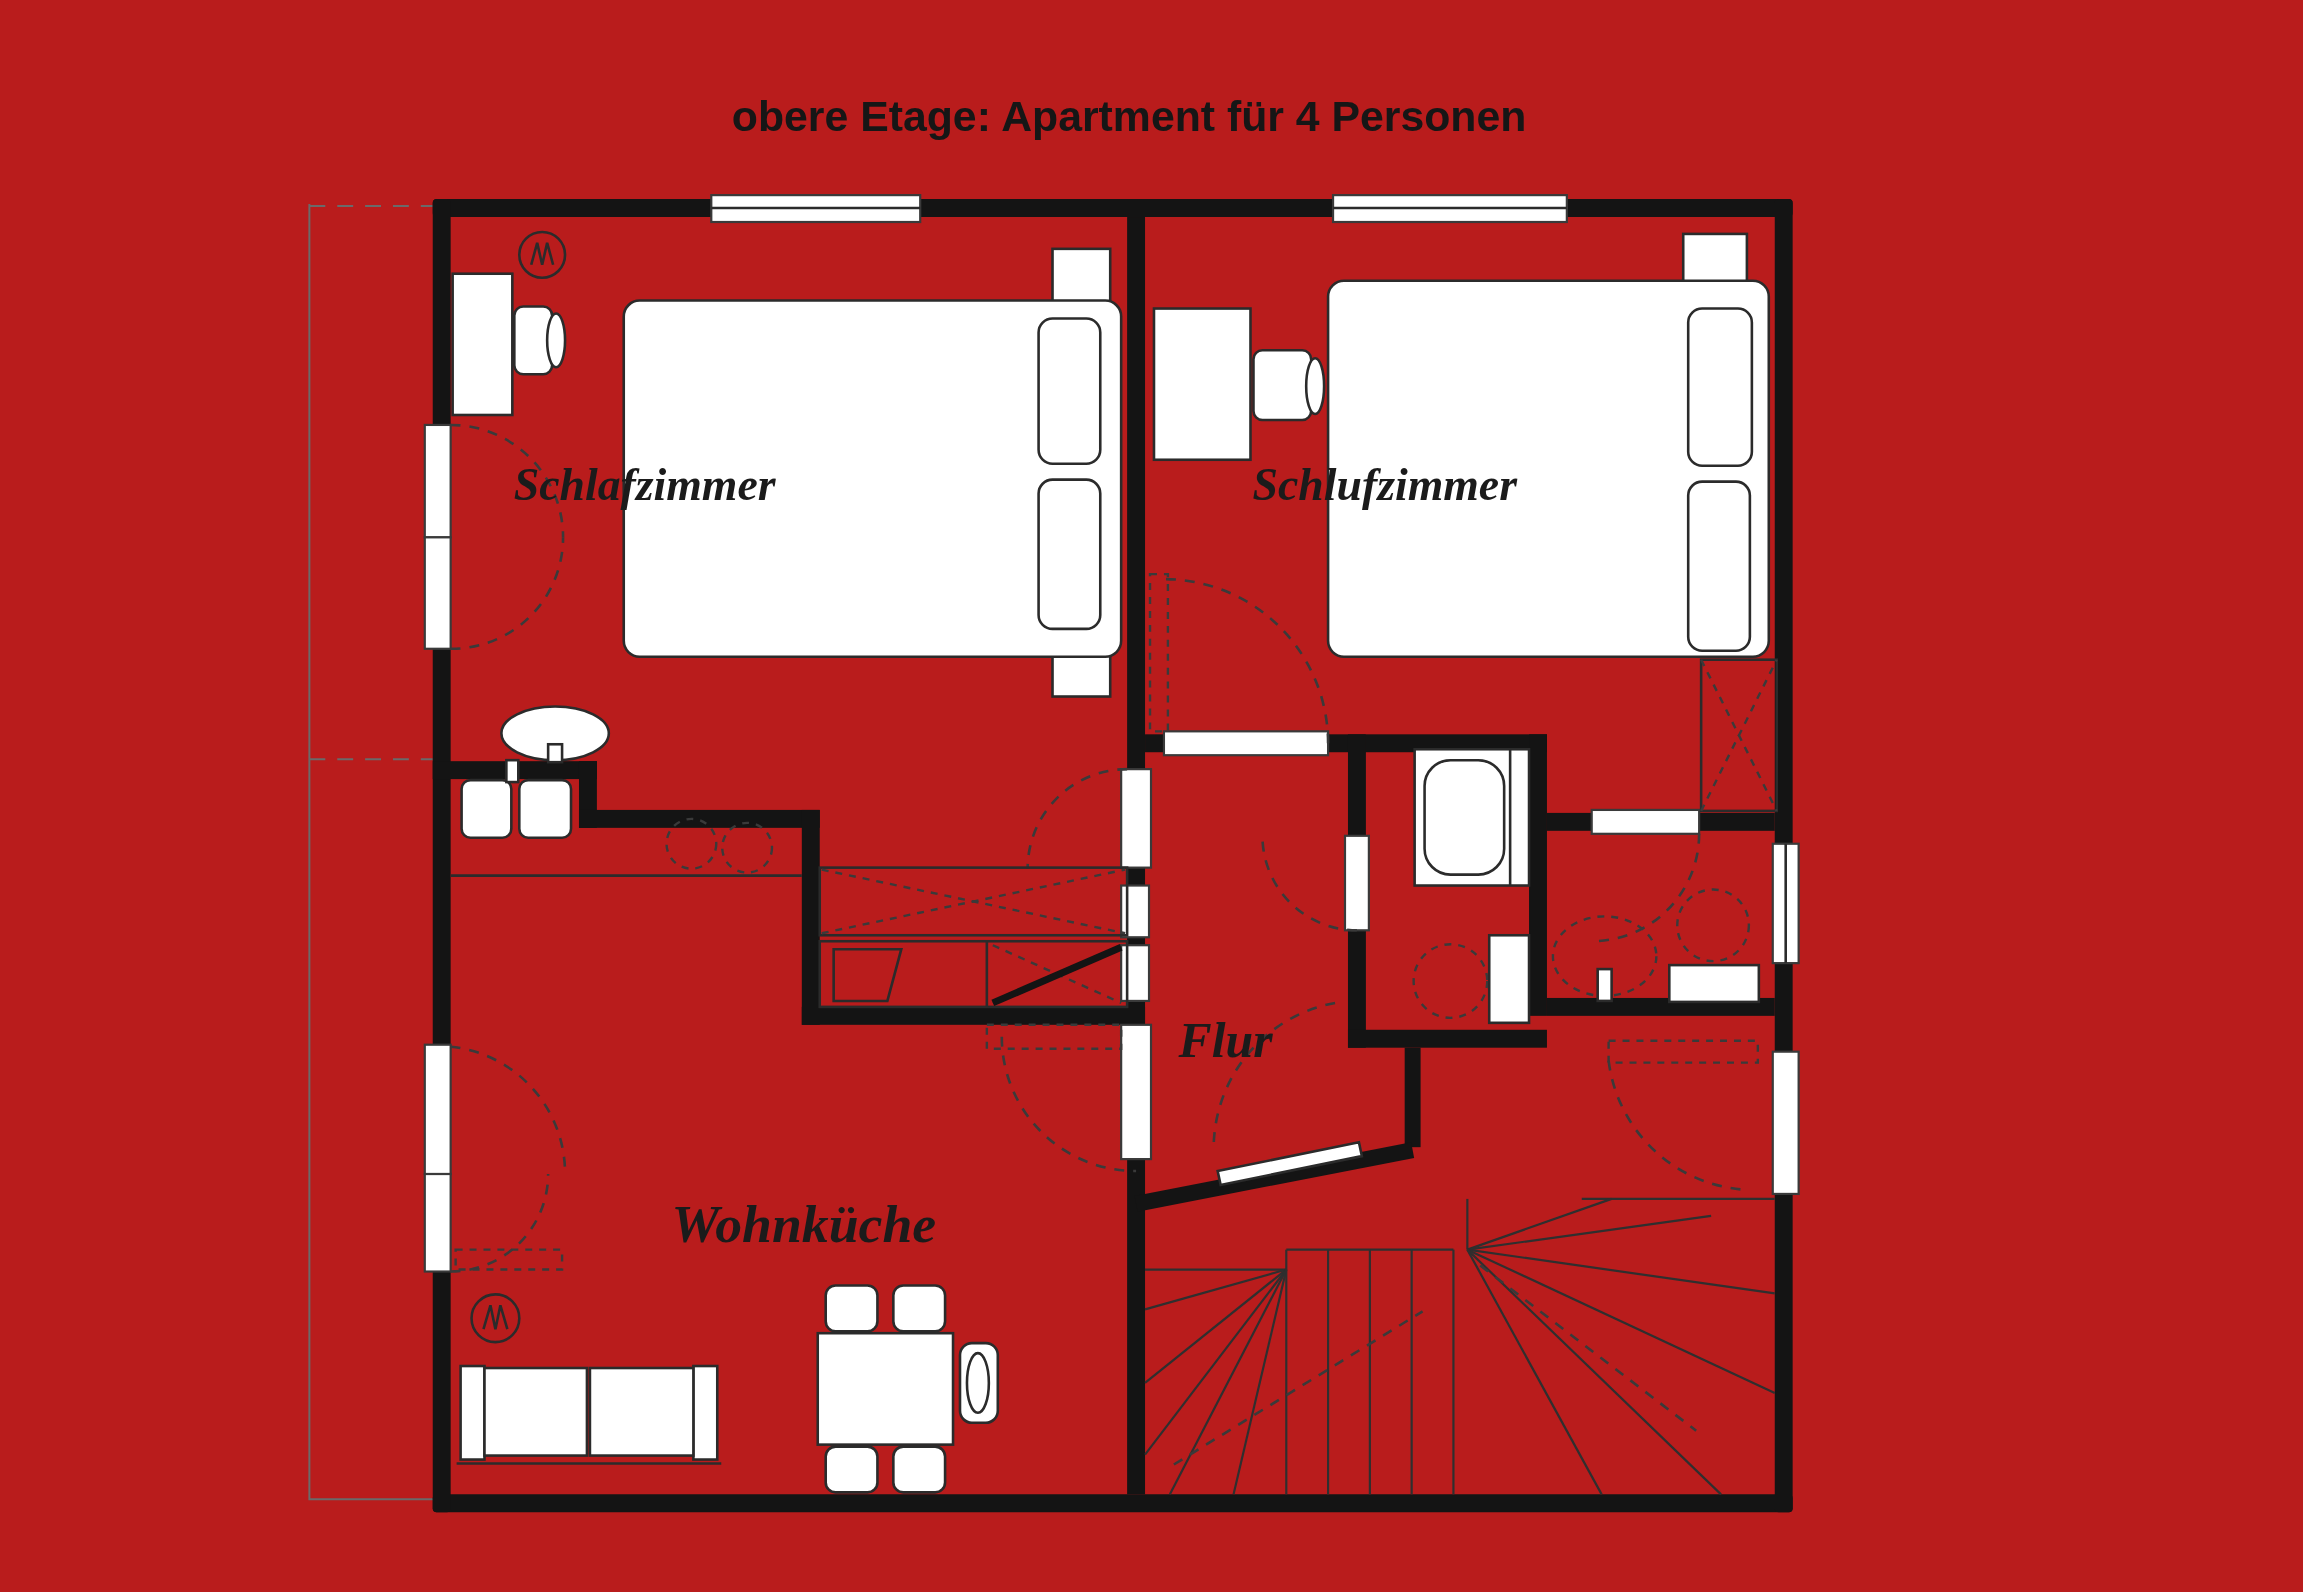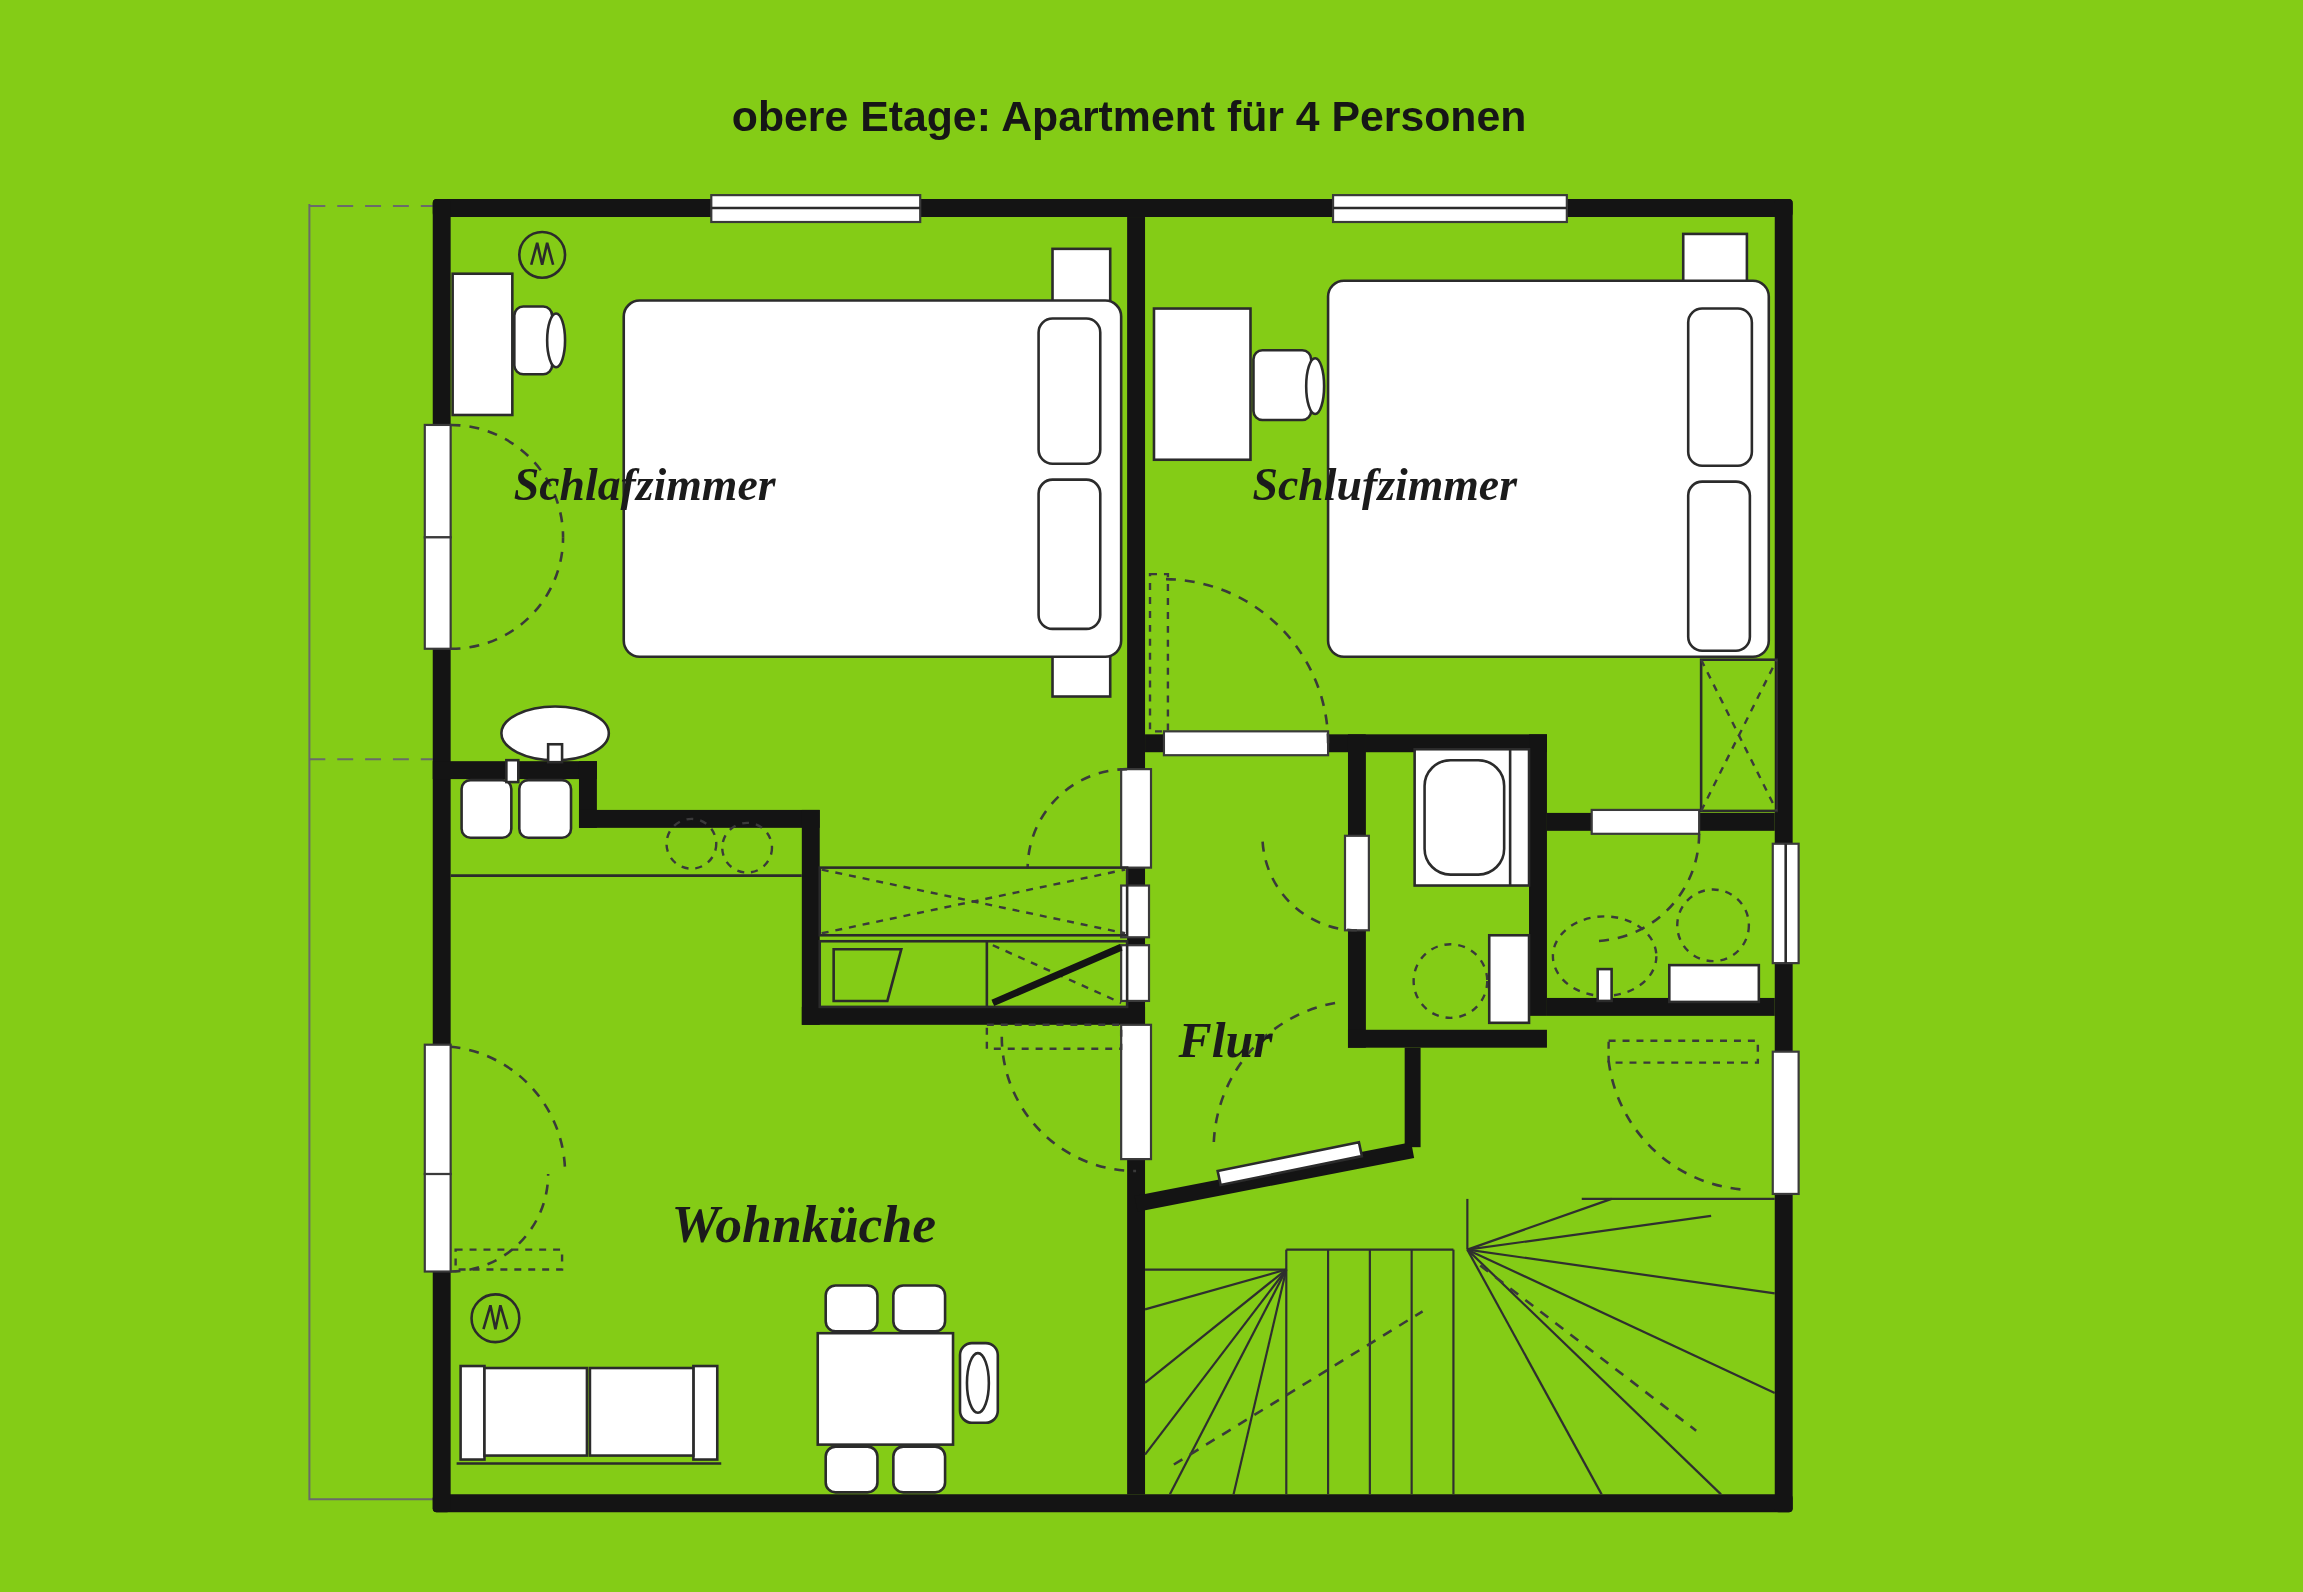--- a/index.html
+++ b/index.html
@@ -1,16 +1,16 @@
 <!DOCTYPE html>
 <html><head>
 <meta charset="utf-8">
 <style>
   html,body{margin:0;padding:0;background:#ffffff;}
-  .stage{position:relative;width:2303px;height:1592px;background:#84cc16;overflow:hidden;
+  .stage{position:relative;width:2303px;height:1592px;background:#b91c1c;overflow:hidden;
          font-family:"Liberation Sans",sans-serif;}
   svg{position:absolute;left:0;top:0;}
   .t-title{font-family:"Liberation Sans",sans-serif;font-weight:bold;font-size:43px;fill:#161616;}
   .t-room{font-family:"Liberation Serif",serif;font-style:italic;font-weight:bold;fill:#1b1b1b;}
   .wall{fill:#141414;}
   .thin{stroke:#2b2b2b;stroke-width:2.6;fill:none;}
   .thinf{stroke:#2b2b2b;stroke-width:2.6;fill:#ffffff;}
   .open{fill:#ffffff;stroke:#3a3a3a;stroke-width:2.2;}
   .dash{stroke:#3a3a3a;stroke-width:2.6;fill:none;stroke-dasharray:10 9;}
   .dashf{stroke:#3a3a3a;stroke-width:2.4;fill:none;stroke-dasharray:7 7;}

